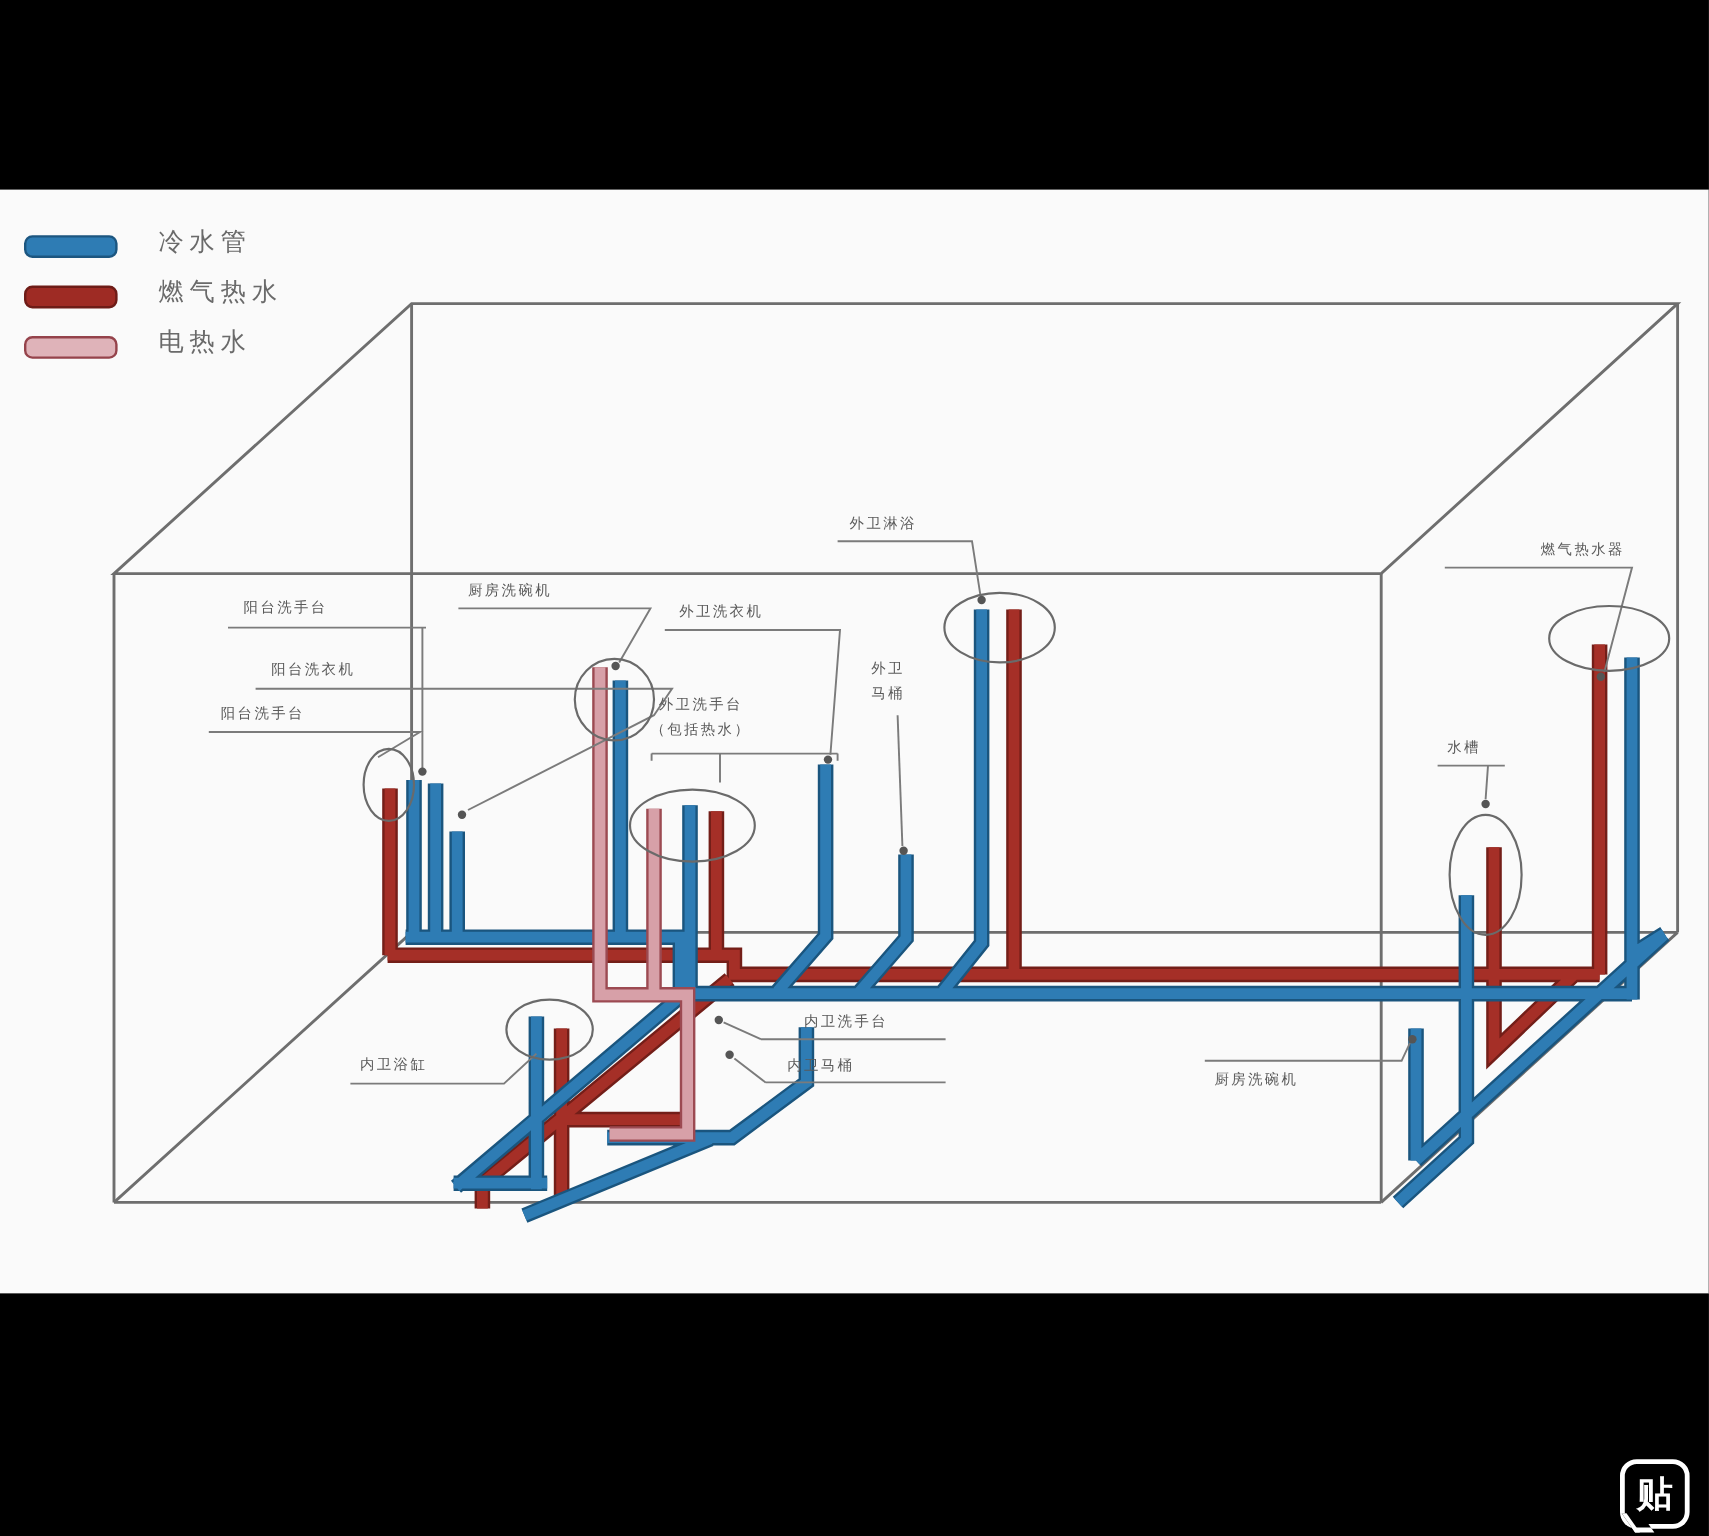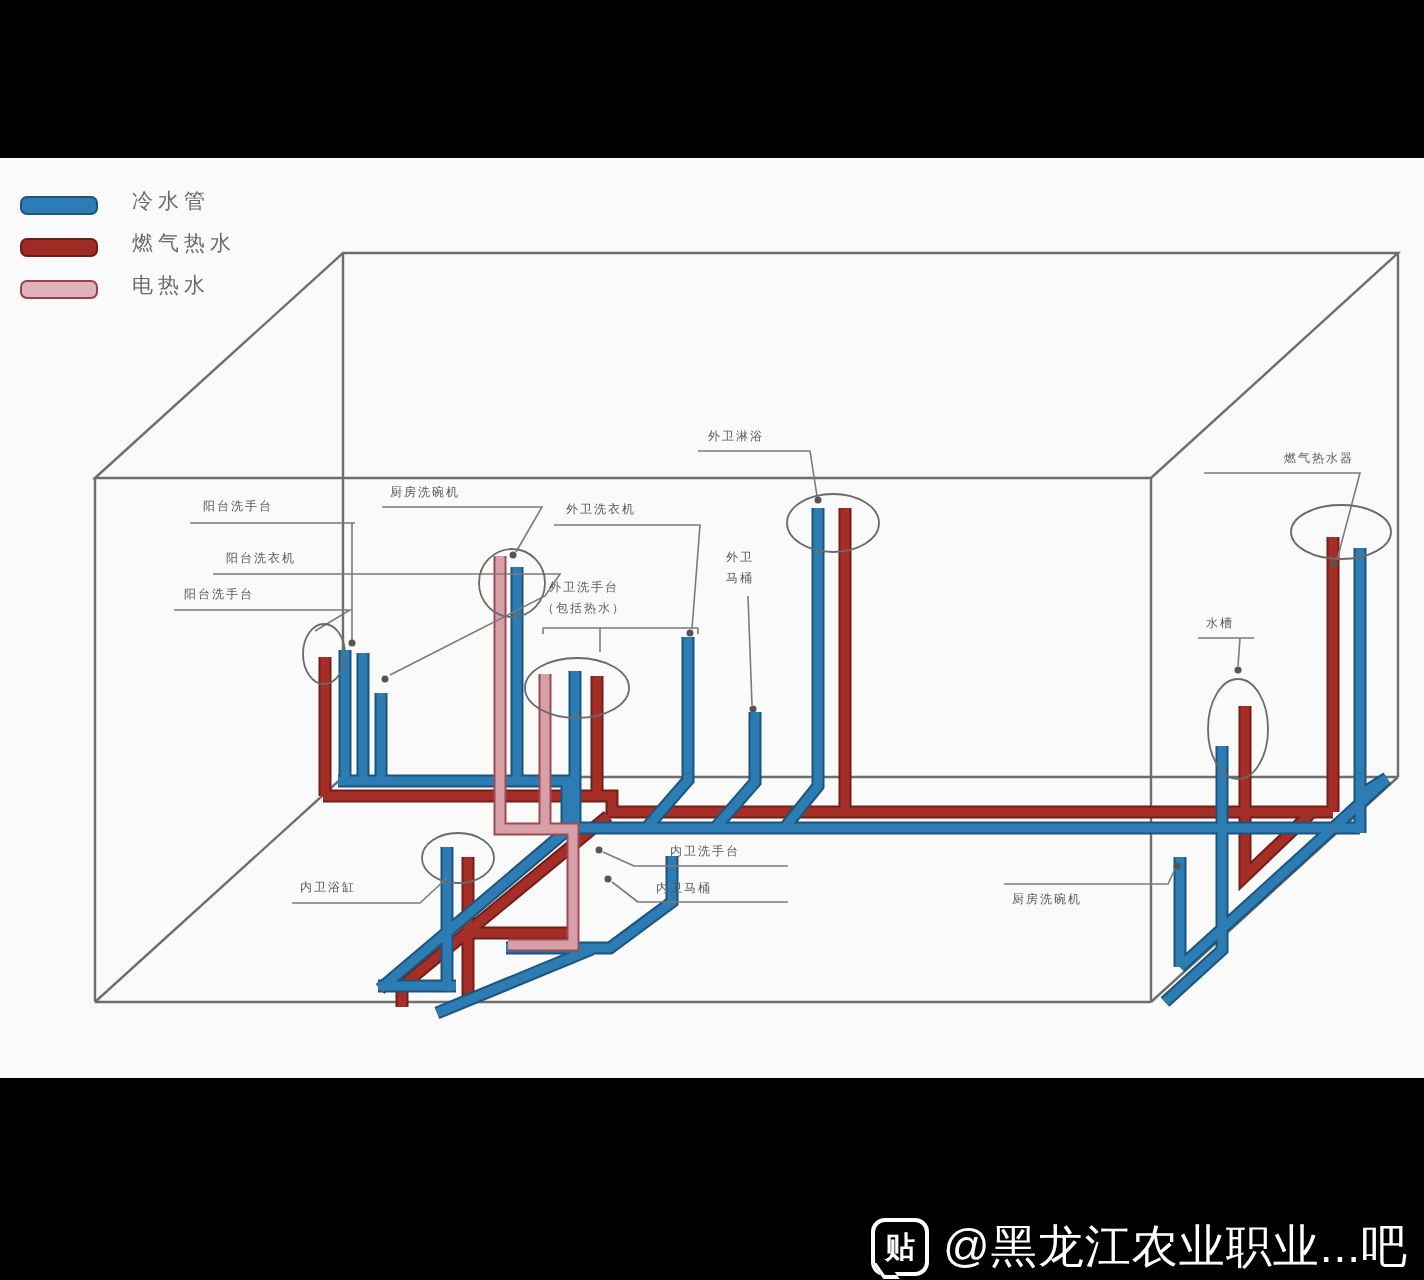--- a/index.html
+++ b/index.html
@@ -148,14 +148,13 @@
 </div>
 <div class="dlabel" style="left:1284px;top:448px;">燃气热水器</div>
 <div class="dlabel" style="left:1206px;top:613px;">水槽</div>
 <div class="dlabel" style="left:1012px;top:889px;">厨房洗碗机</div>
 <div class="dlabel" style="left:300px;top:877px;">内卫浴缸</div>
 <div class="dlabel" style="left:670px;top:841px;">内卫洗手台</div>
 <div class="dlabel" style="left:656px;top:878px;">内卫马桶</div>
 
 <div class="watermark">
   <div class="tieba-badge">贴</div>
-  <div class="wm-text">@黑龙江农业职业...吧</div>
 </div>
 
 </body></html>

